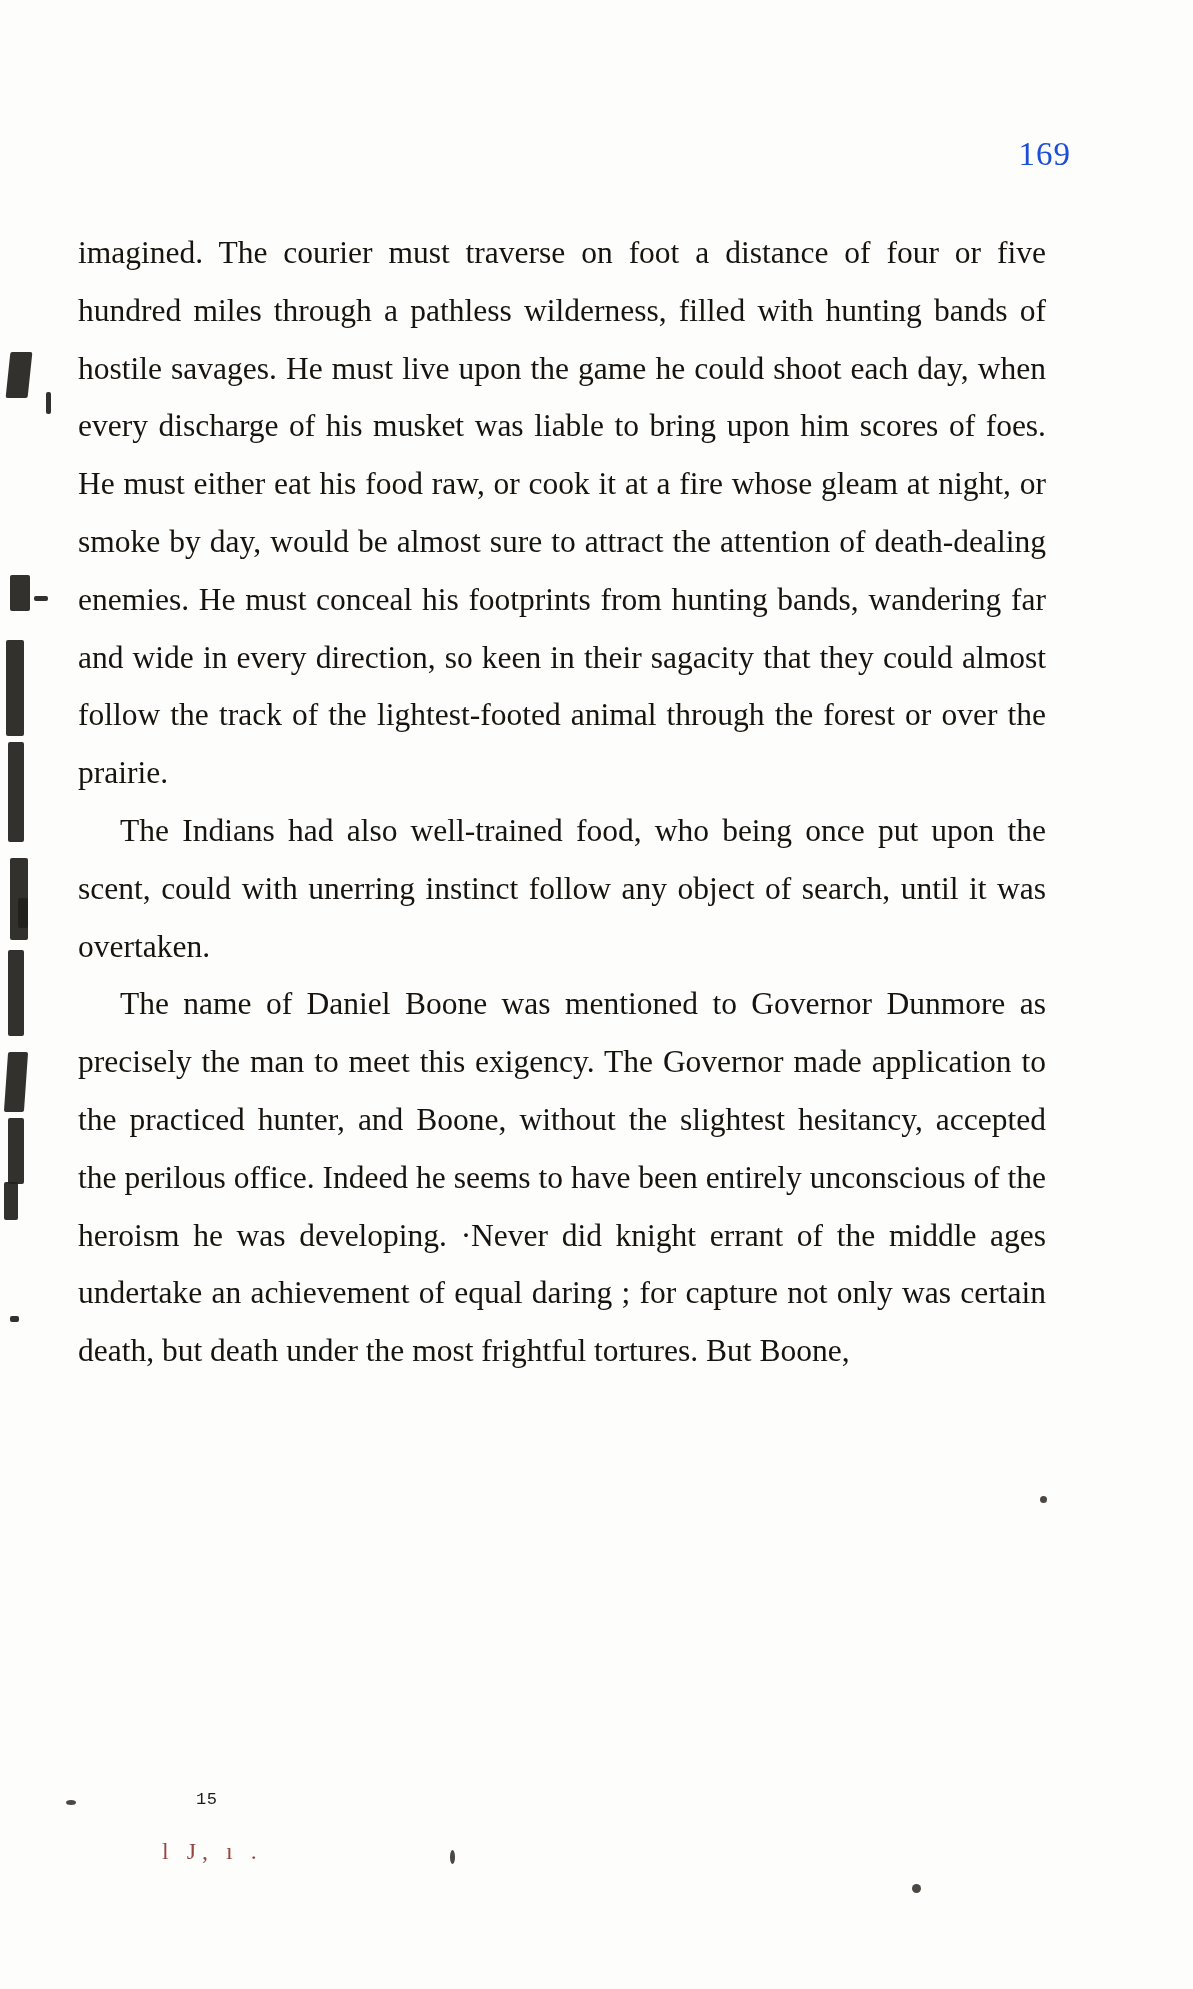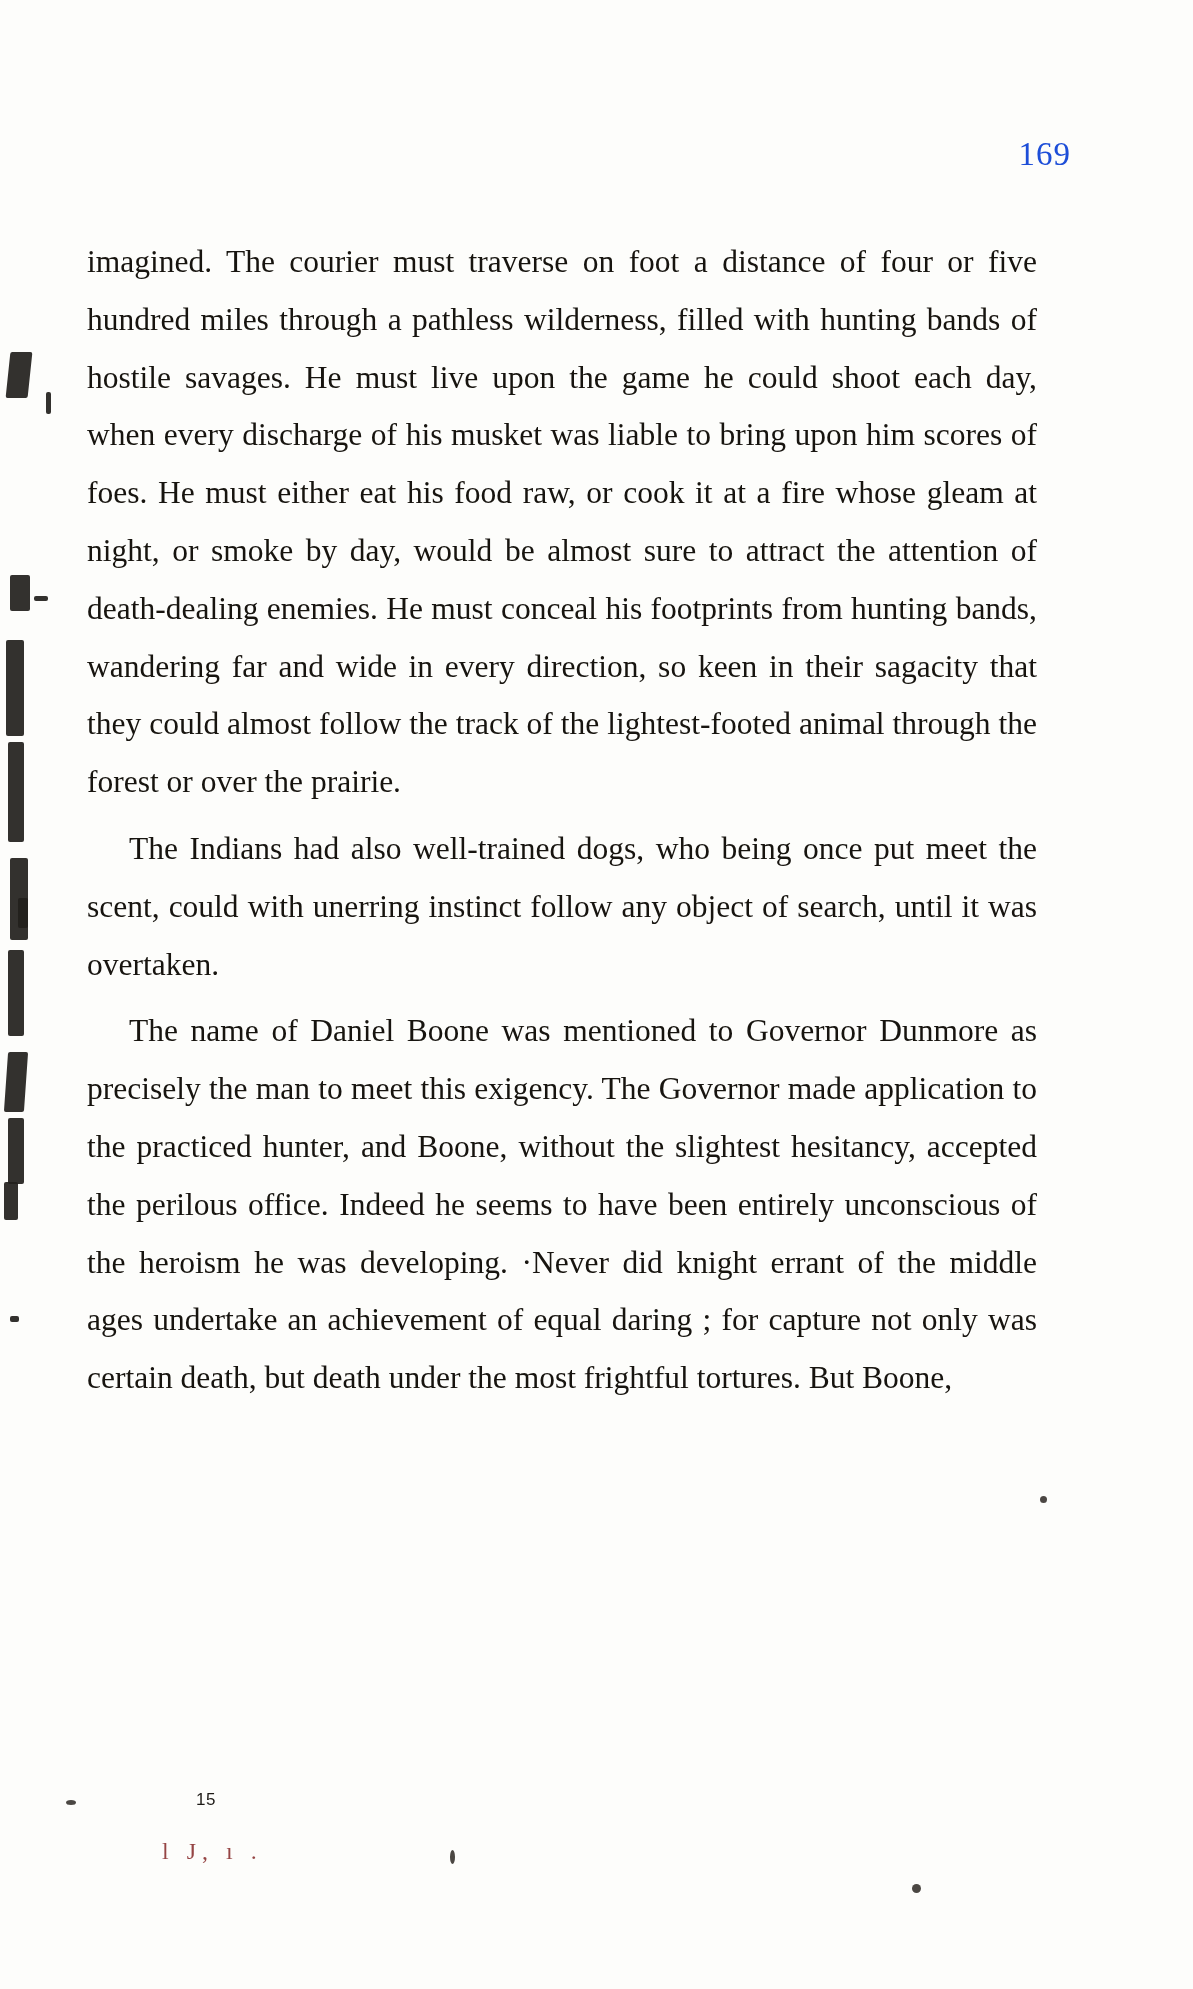--- a/index.html
+++ b/index.html
@@ -61,42 +61,42 @@
   }
 
   
   .textblock {
     position: absolute;
     left: 78px;
     top: 224px;
     width: 968px;
   }
   p.para {
-    margin: 9px;
+    margin: 0;
     font-size: 31.5px;
     line-height: 57.8px;
     text-align: justify;
     text-justify: inter-word;
     color: #17140f;
     -webkit-font-smoothing: antialiased;
   }
   p.para.indent {
     text-indent: 42px;
   }
   p.para + p.para {
     margin-top: 0;
   }
 
   
   .signature {
     position: absolute;
     left: 196px;
     top: 1790px;
     font-size: 17px;
-    font-family: Liberation Sans, sans-serif;
+    font-family: Liberation Mono, monospace;
     color: #1d1a16;
     letter-spacing: 0.5px;
   }
   .foot-scribble {
     position: absolute;
     left: 162px;
     top: 1838px;
     font-size: 24px;
     font-family: "Liberation Serif", serif;
     color: #7f1d1d;
@@ -131,21 +131,21 @@
     <div class="smudge" style="left:4px;  top:1182px; width:14px; height:38px;"></div>
     <div class="smudge" style="left:10px; top:1316px; width:9px;  height:6px;"></div>
   </div>
 
   <div class="running-head">
     <div class="head-folio">169</div>
   </div>
 
   <div class="textblock">
     <p class="para">imagined.  The courier must traverse on foot a distance of four or five hundred miles through a pathless wilderness, filled with hunting bands of hostile savages.  He must live upon the game he could shoot each day, when every discharge of his musket was liable to bring upon him scores of foes. He must either eat his food raw, or cook it at a fire whose gleam at night, or smoke by day, would be almost sure to attract the attention of death-dealing enemies.  He must conceal his footprints from hunting bands, wandering far and wide in every direction, so keen in their sagacity that they could almost follow the track of the lightest-footed animal through the forest or over the prairie.</p>
-    <p class="para indent">The Indians had also well-trained dogs, who being once put meet the scent, could with unerring instinct follow any object of search, until it was overtaken.</p>
+    <p class="para indent">The Indians had also well-trained food, who being once put upon the scent, could with unerring instinct follow any object of search, until it was overtaken.</p>
     <p class="para indent">The name of Daniel Boone was mentioned to Governor Dunmore as precisely the man to meet this exigency.  The Governor made application to the practiced hunter, and Boone, without the slightest hesitancy, accepted the perilous office.  Indeed he seems to have been entirely unconscious of the heroism he was developing.  ·Never did knight errant of the middle ages undertake an achievement of equal daring ; for capture not only was certain death, but death under the most frightful tortures.  But Boone,</p>
   </div>
 
   <div class="signature">15</div>
   <div class="foot-scribble">l J, ı  .</div>
 
   <div class="speck" style="left:66px;  top:1800px; width:10px; height:5px;"></div>
   <div class="speck" style="left:450px; top:1850px; width:5px;  height:14px;"></div>
   <div class="speck" style="left:912px; top:1884px; width:9px;  height:9px;"></div>
   <div class="speck" style="left:1040px; top:1496px; width:7px; height:7px;"></div>

